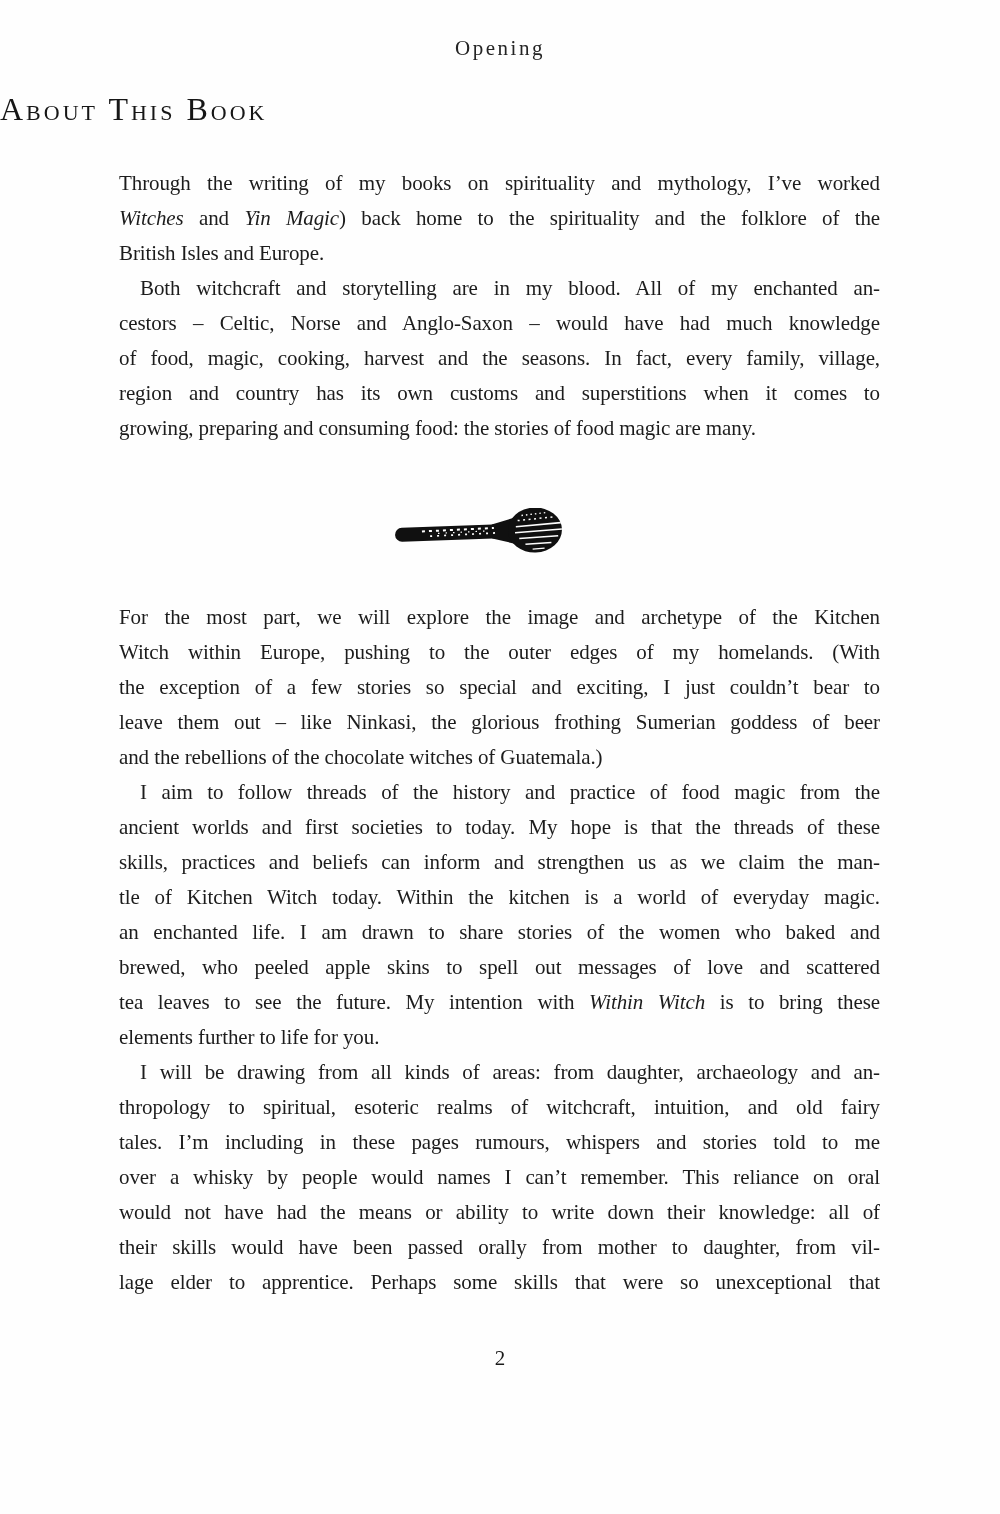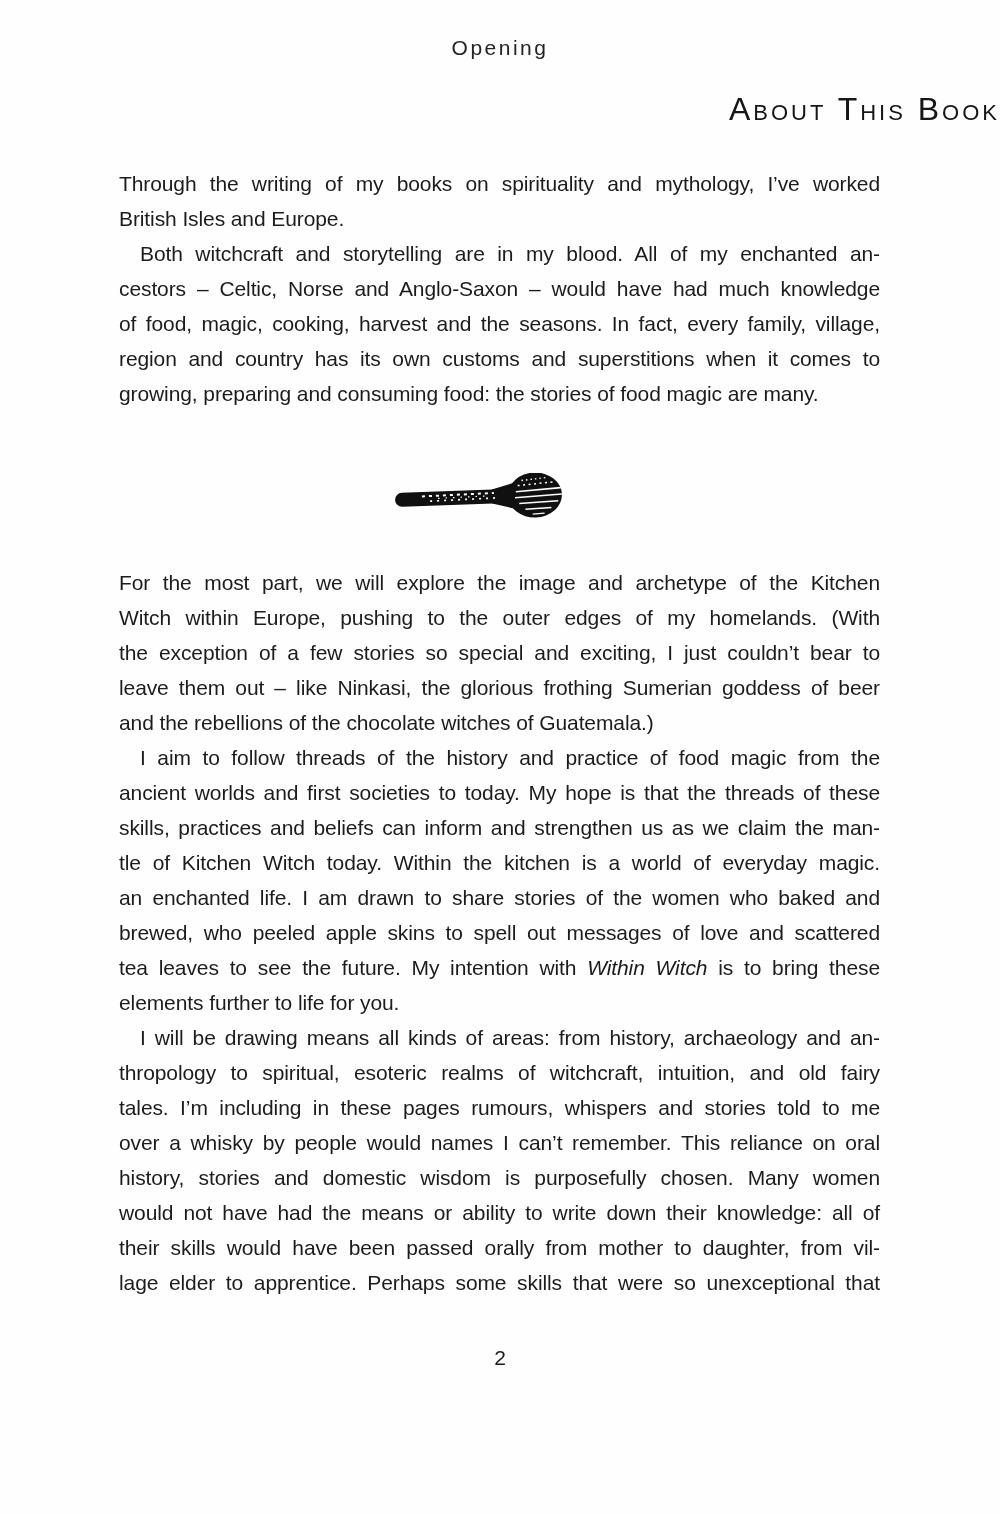--- a/index.html
+++ b/index.html
@@ -2,35 +2,35 @@
 <html><head>
 <meta charset="utf-8">
 <style>
   html, body { margin: 0; padding: 0; background: #ffffff; }
   .page {
     position: relative;
     width: 1000px;
     height: 1514px;
     background: #fefefe;
     overflow: hidden;
-    font-family: Liberation Sans, sans-serif;
+    font-family: Liberation Serif, serif;
     color: #1c1c1c;
   }
   .running-header {
     padding-top: 36px;
     height: 24px;
     line-height: 24px;
     text-align: center;
     font-size: 21px;
     letter-spacing: 2.5px;
     color: #242424;
   }
   .chapter-title {
     margin: 30px 0 0 0;
-    text-align: right;
+    text-align: left;
     font-variant: small-caps;
     font-weight: normal;
     font-size: 32px;
     line-height: 38px;
     letter-spacing: 3px;
     color: #161616;
   }
   .text-col {
     width: 805px;
     margin-left: 75px;
@@ -69,20 +69,21 @@
 <div class="page">
 
   <div class="running-header">Opening</div>
 
   <h1 class="chapter-title">About This Book</h1>
 
   <div class="text-col">
 
     <div class="body-text">
         <div class="line"><span>Through the writing of my books on spirituality and mythology, I’ve worked</span></div>
+        <div class="line"><span class="it">Witches</span><span> and </span><span class="it">Yin Magic</span><span>) back home to the spirituality and the folklore of the</span></div>
         <div class="line last"><span>British Isles and Europe.</span></div>
         <div class="line indent"><span>Both witchcraft and storytelling are in my blood. All of my enchanted an-</span></div>
         <div class="line"><span>cestors – Celtic, Norse and Anglo-Saxon – would have had much knowledge</span></div>
         <div class="line"><span>of food, magic, cooking, harvest and the seasons. In fact, every family, village,</span></div>
         <div class="line"><span>region and country has its own customs and superstitions when it comes to</span></div>
         <div class="line last"><span>growing, preparing and consuming food: the stories of food magic are many.</span></div>
       </div>
 
     <div class="ornament-wrap">
       <svg width="172" height="46" viewBox="0 0 172 46">
@@ -111,25 +112,24 @@
         <div class="line"><span>leave them out – like Ninkasi, the glorious frothing Sumerian goddess of beer</span></div>
         <div class="line last"><span>and the rebellions of the chocolate witches of Guatemala.)</span></div>
         <div class="line indent"><span>I aim to follow threads of the history and practice of food magic from the</span></div>
         <div class="line"><span>ancient worlds and first societies to today. My hope is that the threads of these</span></div>
         <div class="line"><span>skills, practices and beliefs can inform and strengthen us as we claim the man-</span></div>
         <div class="line"><span>tle of Kitchen Witch today. Within the kitchen is a world of everyday magic.</span></div>
         <div class="line"><span>an enchanted life. I am drawn to share stories of the women who baked and</span></div>
         <div class="line"><span>brewed, who peeled apple skins to spell out messages of love and scattered</span></div>
         <div class="line"><span>tea leaves to see the future. My intention with </span><span class="it">Within Witch</span><span> is to bring these</span></div>
         <div class="line last"><span>elements further to life for you.</span></div>
-        <div class="line indent"><span>I will be drawing means all kinds of areas: from history, archaeology and an-</span></div>
+        <div class="line indent"><span>I will be drawing from all kinds of areas: from daughter, archaeology and an-</span></div>
         <div class="line"><span>thropology to spiritual, esoteric realms of witchcraft, intuition, and old fairy</span></div>
         <div class="line"><span>tales. I’m including in these pages rumours, whispers and stories told to me</span></div>
         <div class="line"><span>over a whisky by people would names I can’t remember. This reliance on oral</span></div>
-        <div class="line"><span>history, stories and domestic wisdom is purposefully chosen. Many women</span></div>
         <div class="line"><span>would not have had the means or ability to write down their knowledge: all of</span></div>
         <div class="line"><span>their skills would have been passed orally from mother to daughter, from vil-</span></div>
         <div class="line"><span>lage elder to apprentice. Perhaps some skills that were so unexceptional that</span></div>
       </div>
 
   </div>
 
   <div class="page-number">2</div>
 
 </div>

